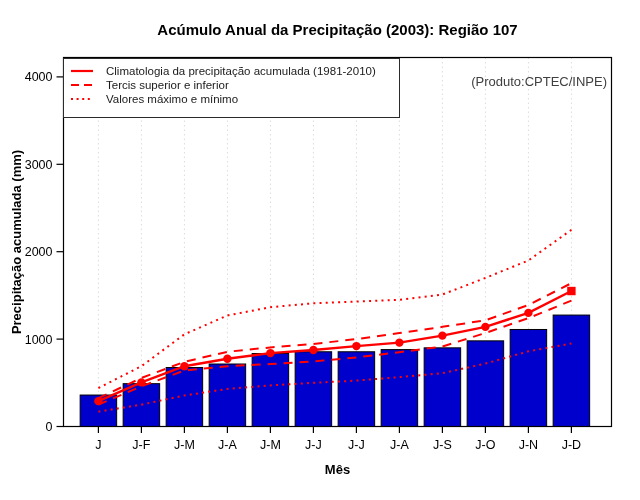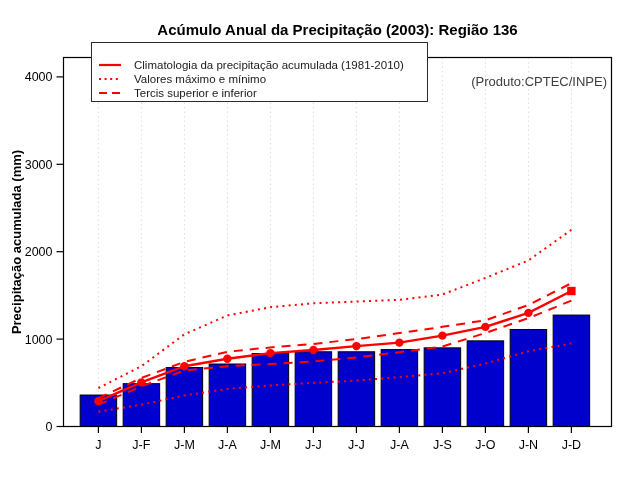--- a/index.html
+++ b/index.html
@@ -1,37 +1,37 @@
 <!DOCTYPE html>
 <html><head>
 <meta charset="utf-8">
 <style>
   html,body{margin:0;padding:0;background:#fff;}
   .stage{position:relative;width:640px;height:500px;background:#fff;overflow:hidden;
          font-family:"Liberation Sans",sans-serif;}
   .chart-title{position:absolute;left:63px;top:21px;width:549px;text-align:center;
                font-size:15px;font-weight:bold;color:#000;}
   #plot{position:absolute;left:0;top:0;}
-  .legend{position:absolute;left:63px;top:42px;width:337px;height:60px;background:#fff;
-          border:1px solid #2b2b2b;box-sizing:border-box;padding-top:15px;padding-left:7px;margin-left:28px;}
+  .legend{position:absolute;left:63px;top:58px;width:337px;height:60px;background:#fff;
+          border:1px solid #2b2b2b;box-sizing:border-box;padding-top:5px;padding-left:7px;}
   .legend-row{display:flex;align-items:center;height:14px;}
   .legend-sample{width:22px;height:6px;margin-right:13px;flex:0 0 auto;}
   .legend-label{font-size:11.5px;color:#1a1a1a;white-space:nowrap;}
   .credit{position:absolute;top:74px;left:0;width:607px;text-align:right;
           font-size:13px;color:#404040;}
   .ylabel{position:absolute;left:16px;top:242px;transform:translate(-50%,-50%) rotate(-90deg);
           font-size:13px;font-weight:bold;white-space:nowrap;color:#000;}
   .xlabel{position:absolute;left:63px;top:462px;width:549px;text-align:center;
           font-size:13px;font-weight:bold;color:#000;}
 </style>
 </head>
 <body>
 
 <div class="stage">
-  <div class="chart-title">Acúmulo Anual da Precipitação (2003): Região 136</div>
+  <div class="chart-title">Acúmulo Anual da Precipitação (2003): Região 107</div>
 
   <svg id="plot" width="640" height="500">
       <line x1="98.4" x2="98.4" y1="57.5" y2="426.5" stroke="#DCDCDC" stroke-width="1" stroke-dasharray="1.5,3"></line>
       <line x1="141.4" x2="141.4" y1="57.5" y2="426.5" stroke="#DCDCDC" stroke-width="1" stroke-dasharray="1.5,3"></line>
       <line x1="184.4" x2="184.4" y1="57.5" y2="426.5" stroke="#DCDCDC" stroke-width="1" stroke-dasharray="1.5,3"></line>
       <line x1="227.4" x2="227.4" y1="57.5" y2="426.5" stroke="#DCDCDC" stroke-width="1" stroke-dasharray="1.5,3"></line>
       <line x1="270.4" x2="270.4" y1="57.5" y2="426.5" stroke="#DCDCDC" stroke-width="1" stroke-dasharray="1.5,3"></line>
       <line x1="313.4" x2="313.4" y1="57.5" y2="426.5" stroke="#DCDCDC" stroke-width="1" stroke-dasharray="1.5,3"></line>
       <line x1="356.4" x2="356.4" y1="57.5" y2="426.5" stroke="#DCDCDC" stroke-width="1" stroke-dasharray="1.5,3"></line>
       <line x1="399.4" x2="399.4" y1="57.5" y2="426.5" stroke="#DCDCDC" stroke-width="1" stroke-dasharray="1.5,3"></line>
@@ -107,27 +107,28 @@
 
   <div class="legend">
     <div class="legend-row">
       <svg class="legend-sample" viewBox="0 0 22 6">
         <line x1="0" y1="3" x2="22" y2="3" stroke="#FF0000" stroke-width="2.2"></line>
       </svg>
       <span class="legend-label">Climatologia da precipitação acumulada (1981-2010)</span>
     </div>
     <div class="legend-row">
       <svg class="legend-sample" viewBox="0 0 22 6">
+        <line x1="0" y1="3" x2="22" y2="3" stroke="#FF0000" stroke-width="2.2" stroke-dasharray="8,5"></line>
+      </svg>
+      <span class="legend-label">Tercis superior e inferior</span>
+    </div>
+    <div class="legend-row">
+      <svg class="legend-sample" viewBox="0 0 22 6">
         <line x1="0" y1="3" x2="22" y2="3" stroke="#FF0000" stroke-width="2.2" stroke-dasharray="2,3.6"></line>
       </svg>
       <span class="legend-label">Valores máximo e mínimo</span>
-    </div>
-    <div class="legend-row">
-      <svg class="legend-sample" viewBox="0 0 22 6">
-        <line x1="0" y1="3" x2="22" y2="3" stroke="#FF0000" stroke-width="2.2" stroke-dasharray="8,5"></line>
-      </svg>
-      <span class="legend-label">Tercis superior e inferior</span>
     </div>
   </div>
 
   <div class="credit">(Produto:CPTEC/INPE)</div>
   <div class="ylabel">Precipitação acumulada (mm)</div>
+  <div class="xlabel">Mês</div>
 </div>
 
 </body></html>

